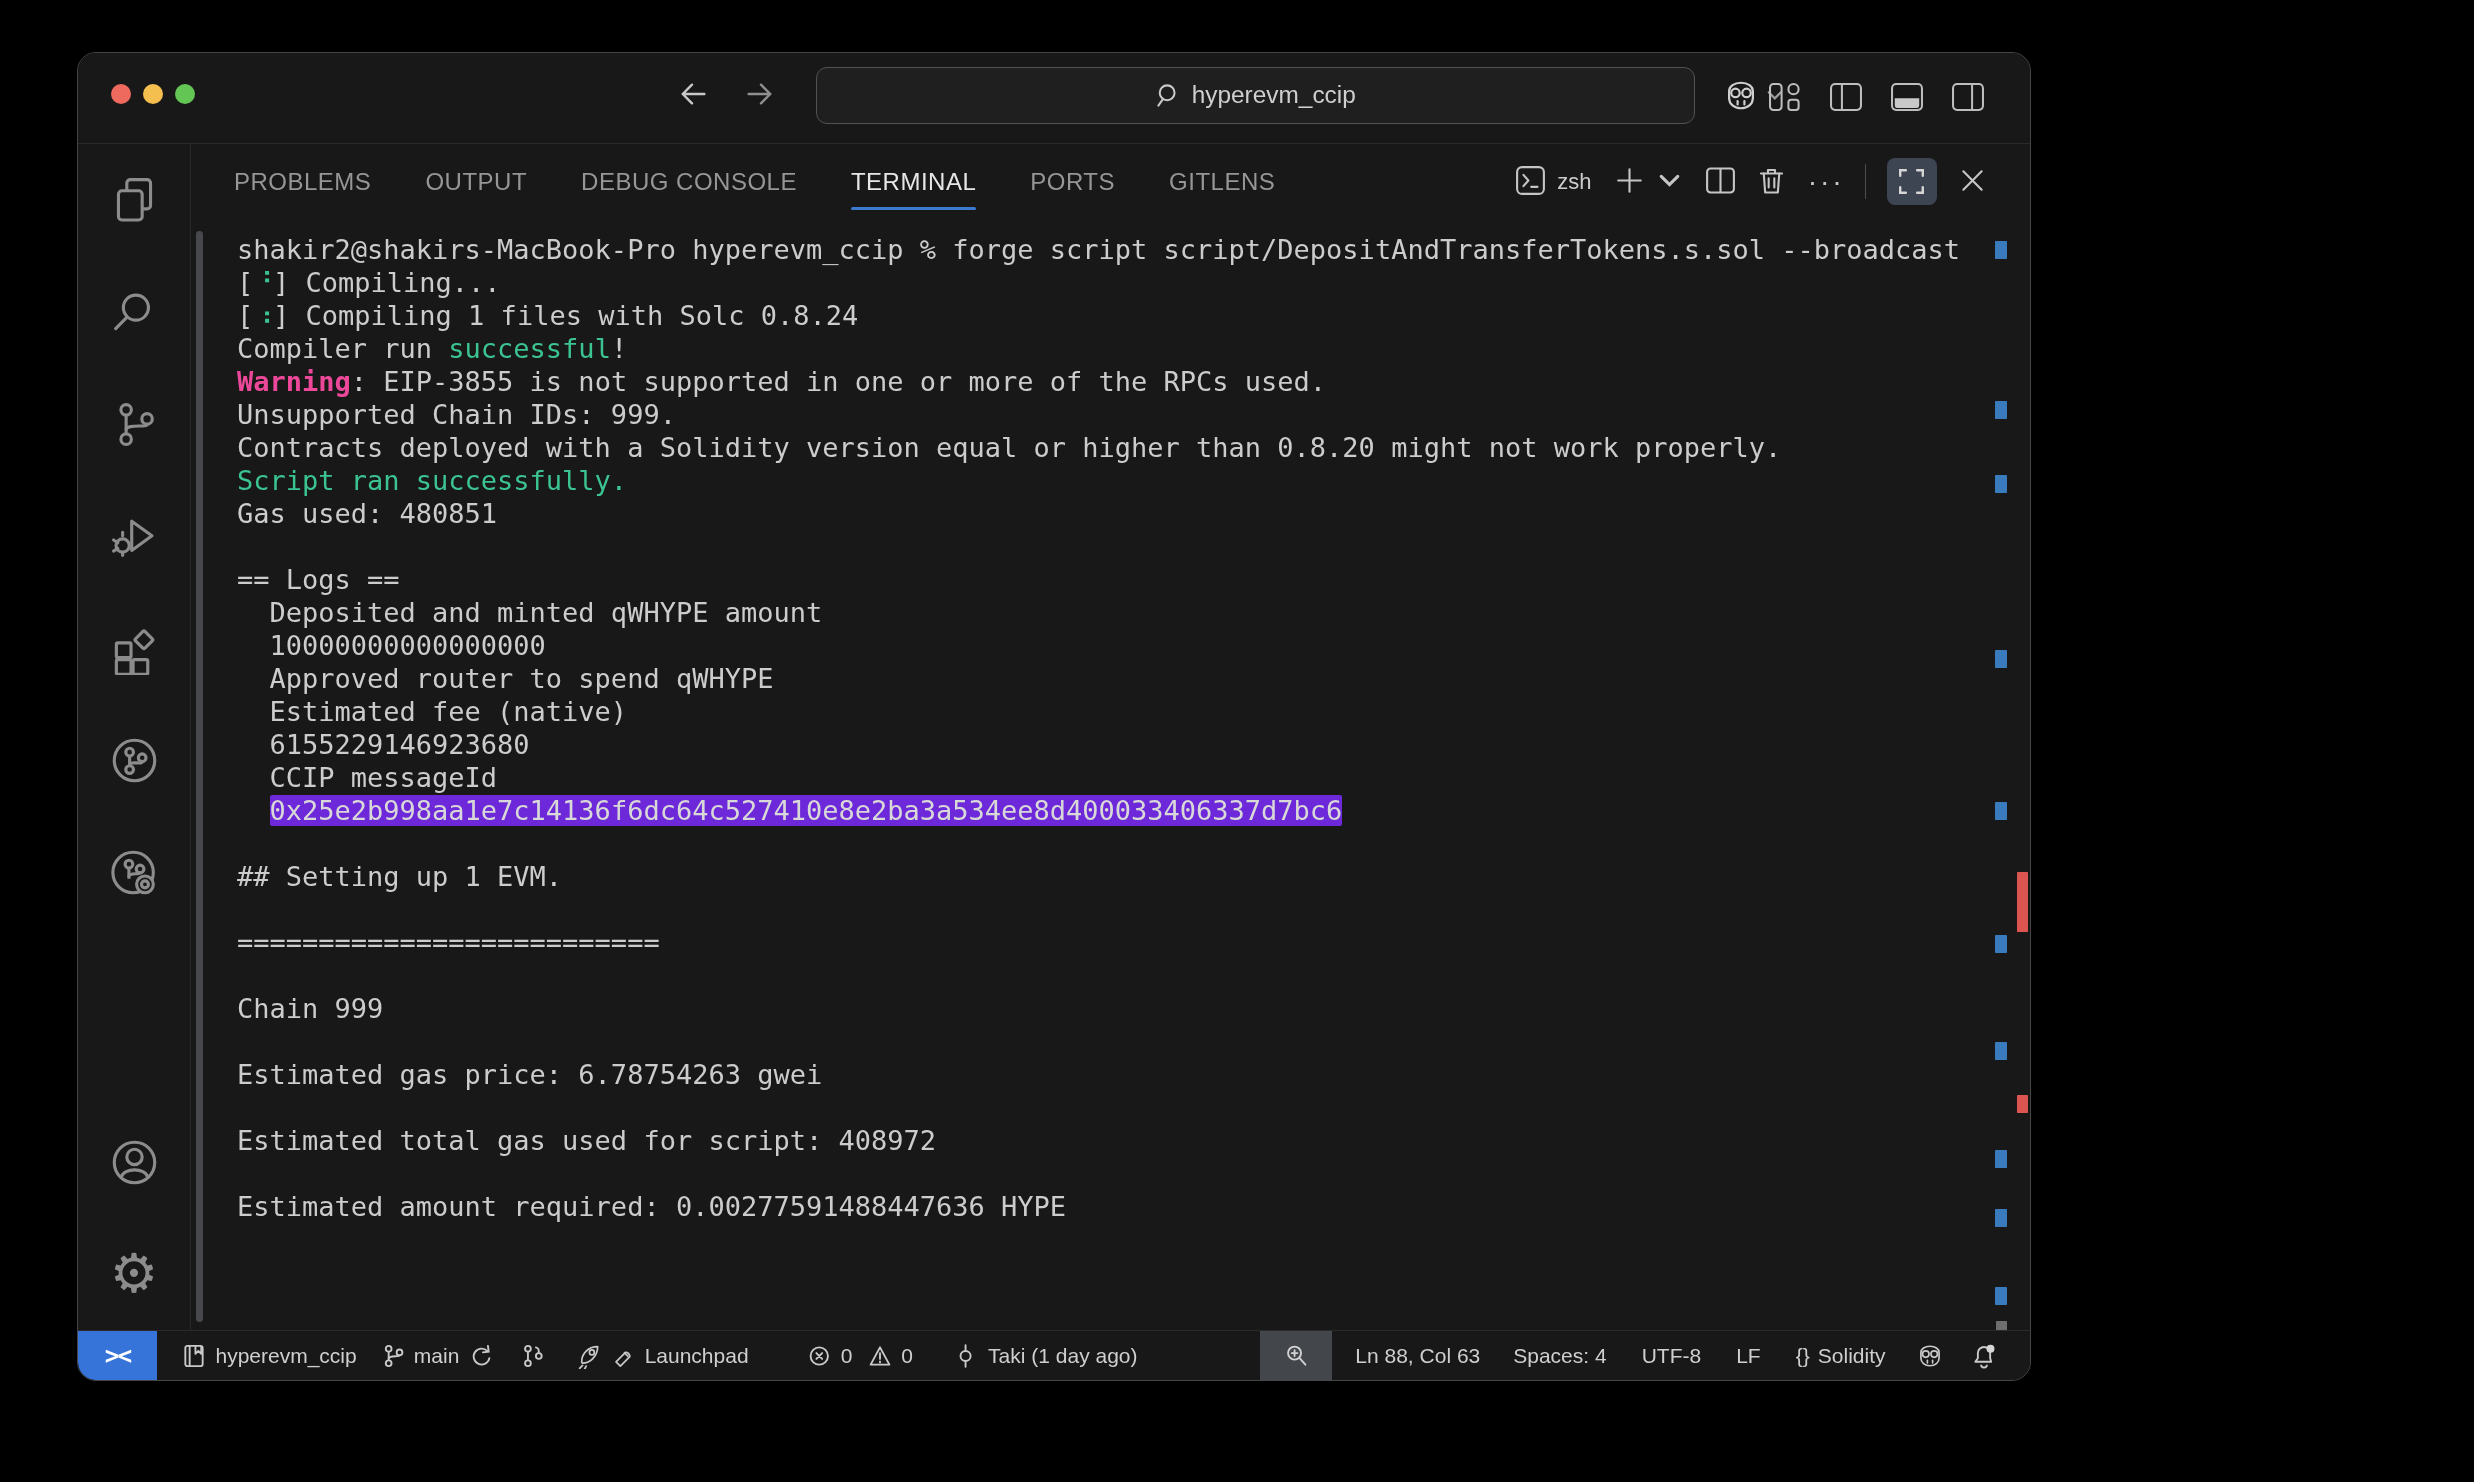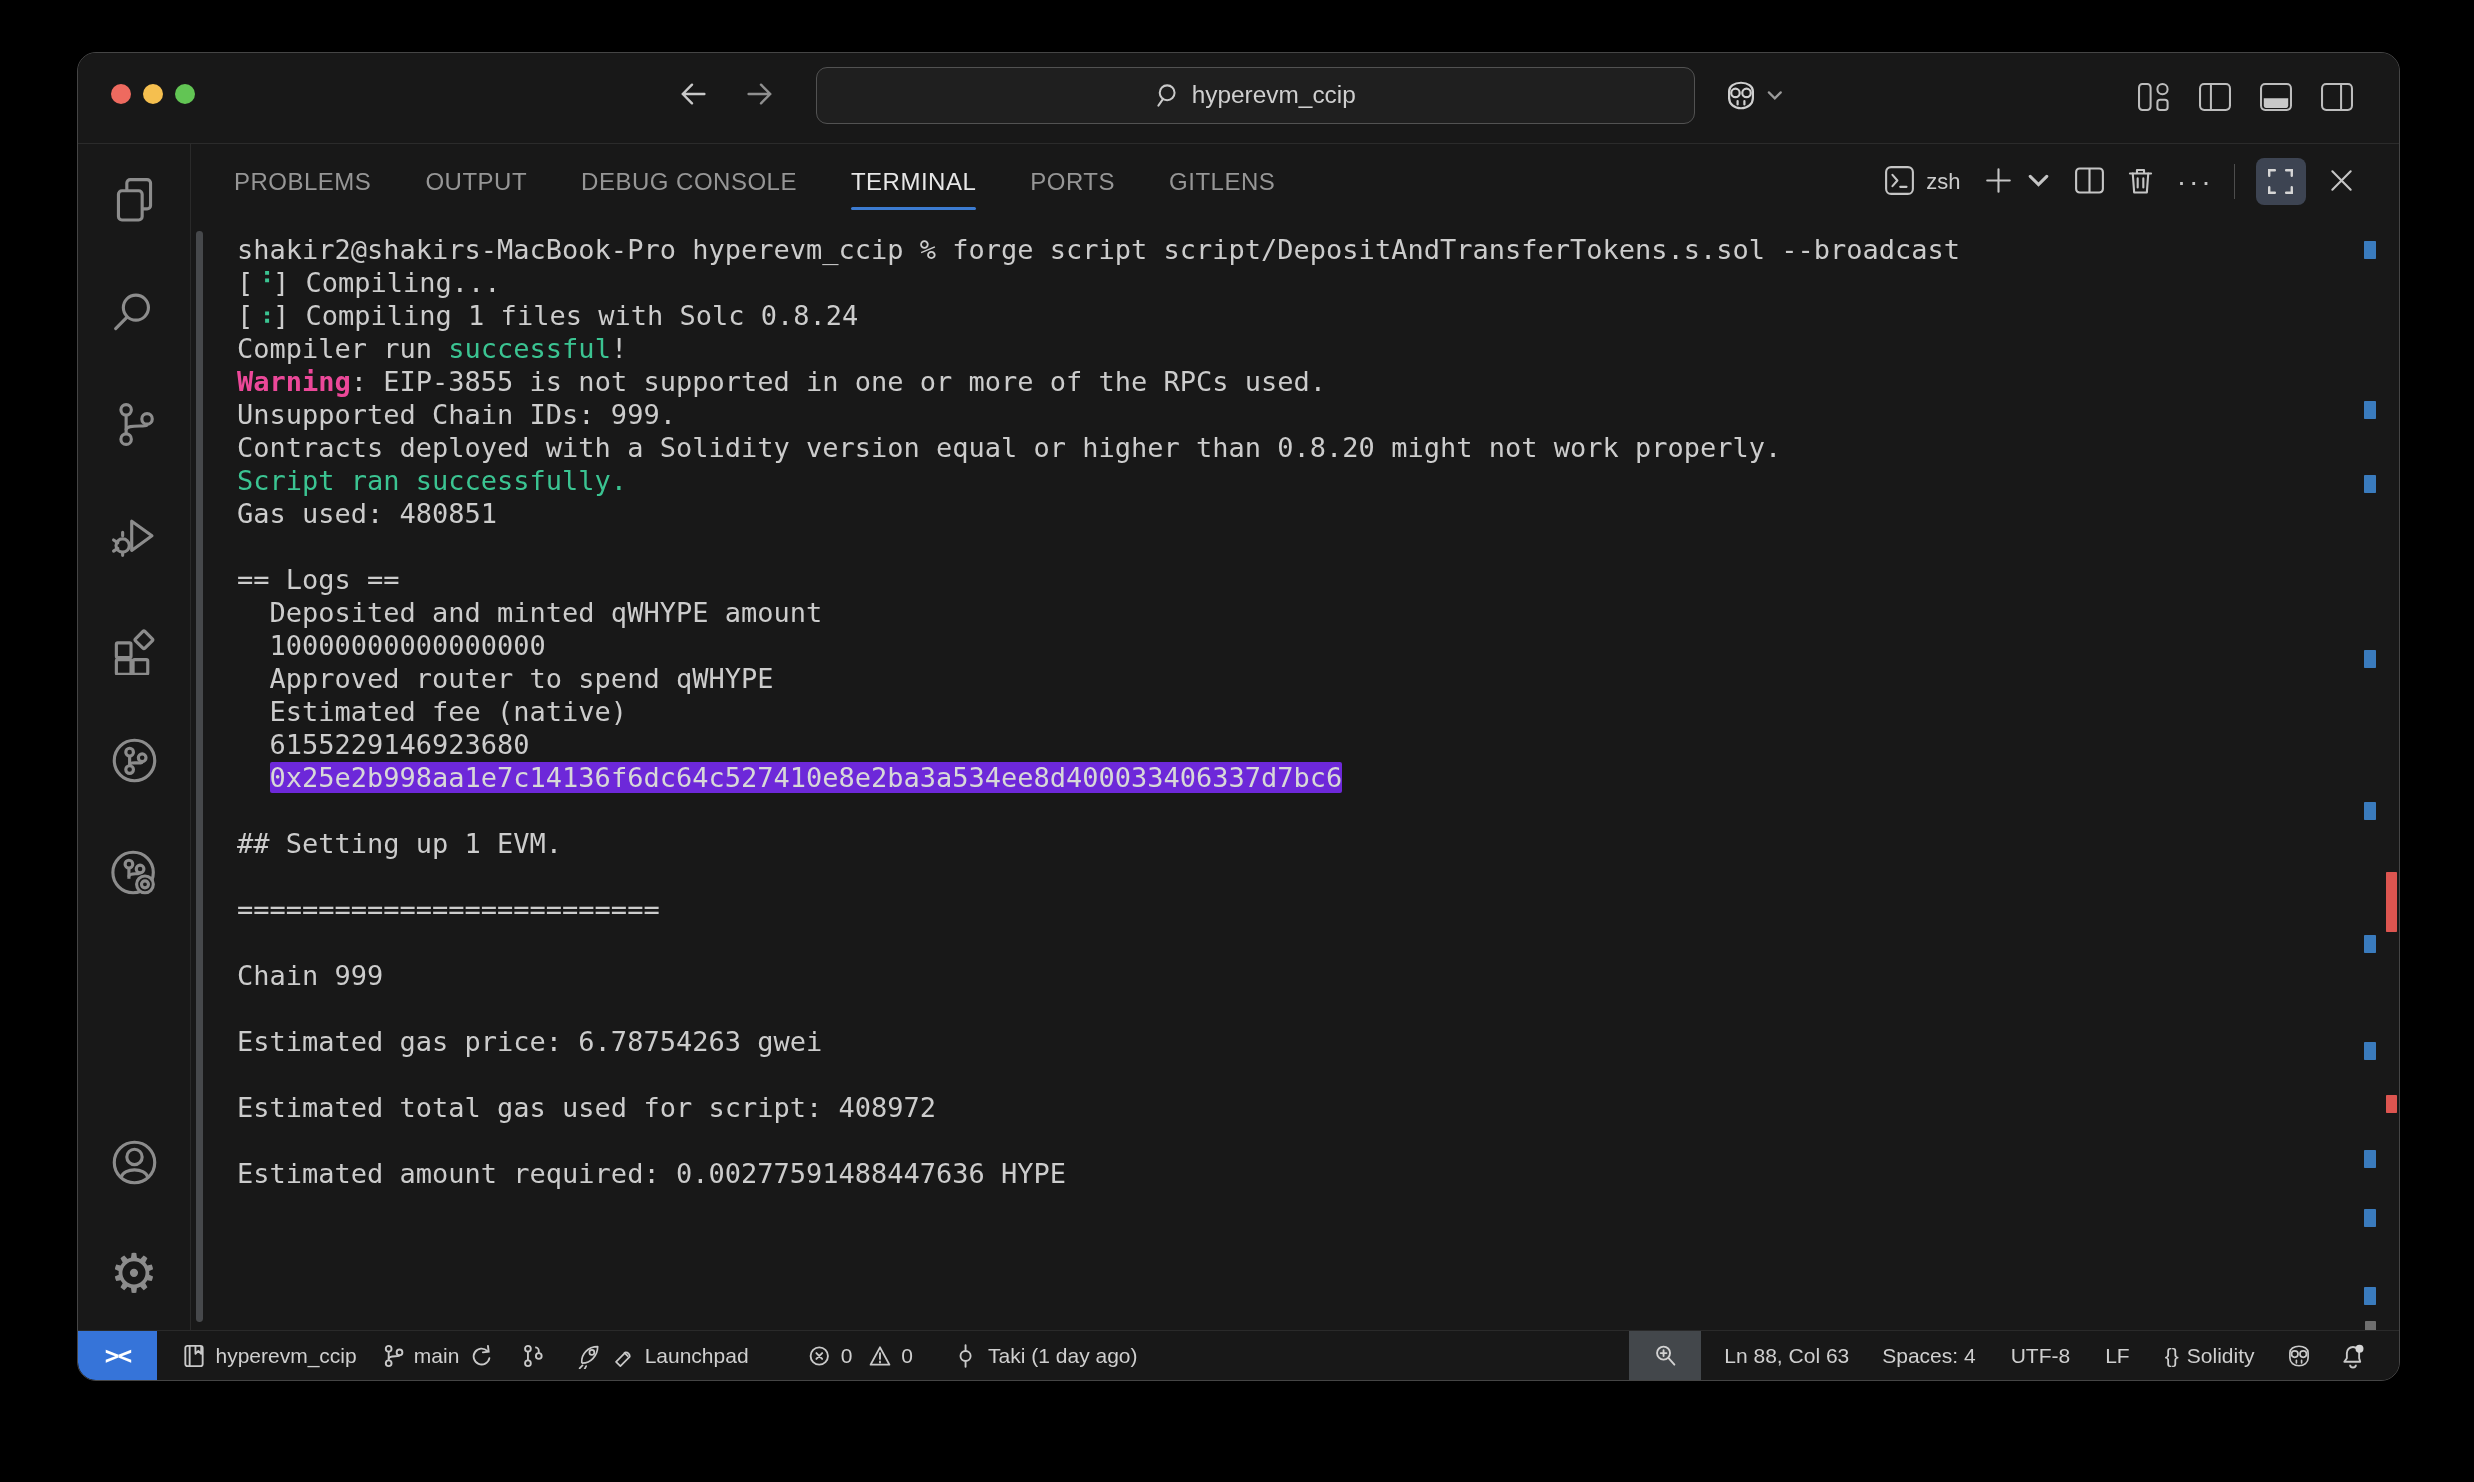--- a/index.html
+++ b/index.html
@@ -1,19 +1,19 @@
 <!DOCTYPE html>
 <html style="font-size:11px"><head>
 <meta charset="utf-8">
 <style>
   * { margin:0; padding:0; box-sizing:border-box; }
   html,body { width:2475px; height:1483px; background:#000; overflow:hidden;
               font-family:"Liberation Sans", sans-serif; }
 
-  .window { position:absolute; left:77px; top:52px; width:2323px; height:1329px;
+  .window { position:absolute; left:77px; top:52px; width:1954px; height:1329px;
             background:#181818; border-radius:19px; border:1.4px solid #454545;
             overflow:hidden; display:flex; flex-direction:column; }
 
   
   .titlebar { position:relative; height:91px; flex:0 0 91px; background:#181818;
               border-bottom:1.4px solid #2b2b2b; }
   .tl { position:absolute; top:31px; width:20.4px; height:20.4px; border-radius:50%; }
   .nav { position:absolute; left:597px; top:24.4px; display:flex; gap:35px; }
   .nav svg { width:34px; height:34px; }
   .searchbox { position:absolute; left:738px; top:13.6px; width:879px; height:57px;
@@ -315,20 +315,21 @@
             <div class="t-line"><span>Contracts deployed with a Solidity version equal or higher than 0.8.20 might not work properly.</span></div>
             <div class="t-line"><span class="c-g">Script ran successfully.</span></div>
             <div class="t-line"><span>Gas used: 480851</span></div>
             <div class="t-line"></div>
             <div class="t-line"><span>== Logs ==</span></div>
             <div class="t-line"><span>  Deposited and minted qWHYPE amount</span></div>
             <div class="t-line"><span>  10000000000000000</span></div>
             <div class="t-line"><span>  Approved router to spend qWHYPE</span></div>
             <div class="t-line"><span>  Estimated fee (native)</span></div>
             <div class="t-line"><span>  6155229146923680</span></div>
+            <div class="t-line"><span>  CCIP messageId</span></div>
             <div class="t-line"><span>  </span><span class="c-sel">0x25e2b998aa1e7c14136f6dc64c527410e8e2ba3a534ee8d400033406337d7bc6</span></div>
             <div class="t-line"></div>
             <div class="t-line"><span>## Setting up 1 EVM.</span></div>
             <div class="t-line"></div>
             <div class="t-line"><span>==========================</span></div>
             <div class="t-line"></div>
             <div class="t-line"><span>Chain 999</span></div>
             <div class="t-line"></div>
             <div class="t-line"><span>Estimated gas price: 6.78754263 gwei</span></div>
             <div class="t-line"></div>

